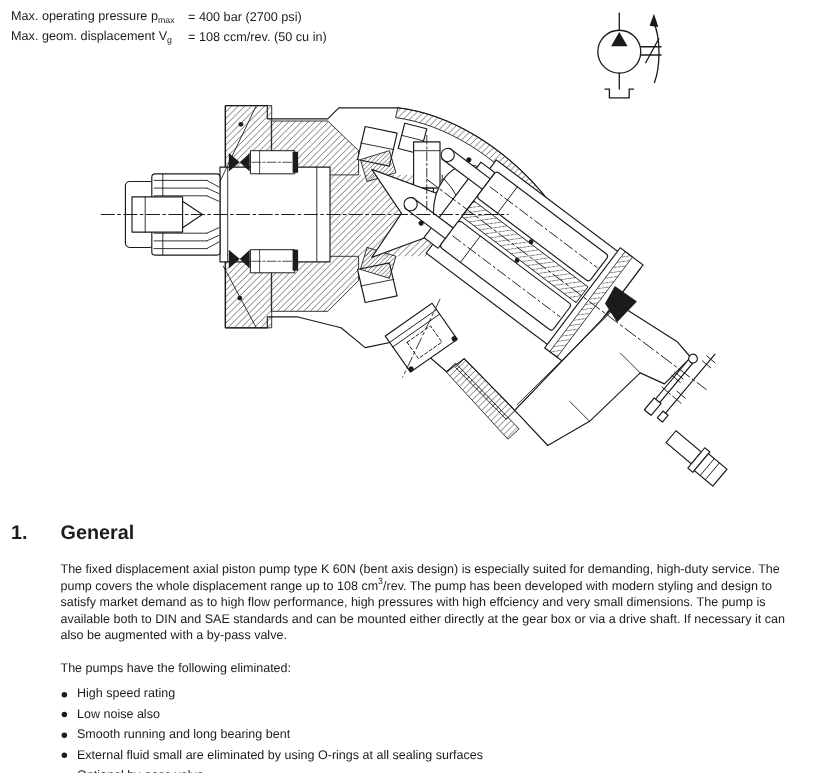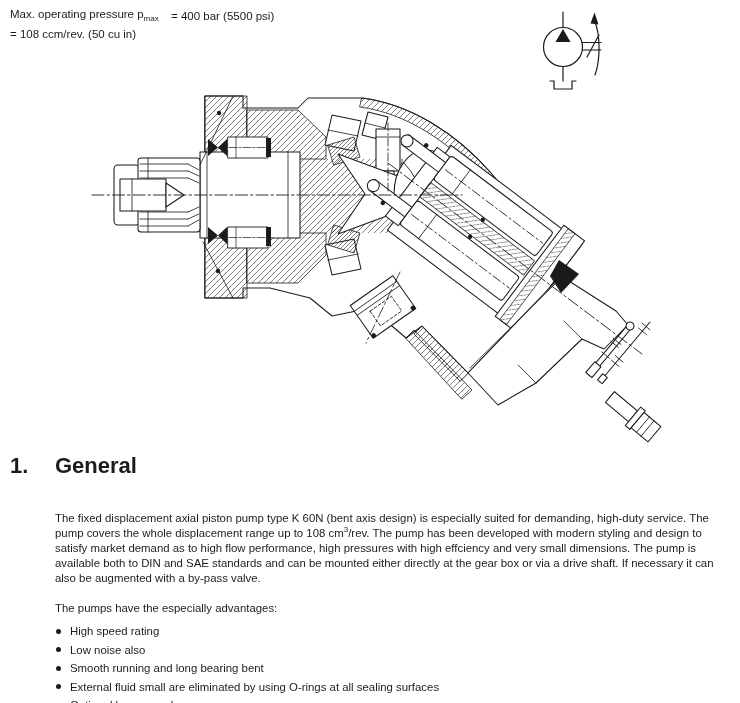--- a/index.html
+++ b/index.html
@@ -10,21 +10,21 @@
   
   .specs { position:absolute; left:10px; top:7px; font-size:11.5px; }
   .spec-row { display:flex; align-items:center; height:18px; }
   .spec-label { width:161px; white-space:nowrap; }
   .spec-label sub { font-size:8px; }
   .spec-value { white-space:nowrap; }
   
   .pump-symbol { position:absolute; left:533px; top:8px; }
   .drawing { position:absolute; left:70px; top:75px; }
   
-  .heading { position:absolute; left:10px; top:453px; font-size:22px; font-weight:bold; }
+  .heading { position:absolute; left:10px; top:474px; font-size:18px; font-weight:bold; }
   .heading .num { display:inline-block; width:45px; }
   
   .content { position:absolute; left:55px; top:511px; width:678px; font-size:11.4px; line-height:15px; }
   .content p { margin:0 0 15px 0; }
   .content p.intro { margin:0 0 8px 0; }
   .content sup { font-size:8px; line-height:0; }
   ul.adv { list-style:none; margin:0; padding:0; }
   ul.adv li { position:relative; padding-left:15px; margin-bottom:3.5px; }
   ul.adv li::before {
     content:""; position:absolute; left:1px; top:4.5px;
@@ -32,23 +32,24 @@
   }
 </style>
 </head>
 <body>
 
 <div class="page">
 
   <div class="specs">
     <div class="spec-row">
       <span class="spec-label"><span>Max. operating pressure p</span><sub>max</sub></span>
-      <span class="spec-value">= 400 bar (5500 psi)</span>
+      <span class="spec-value">= 400 bar (2700 psi)</span>
     </div>
     <div class="spec-row">
+      <span class="spec-label"><span>Max. geom. displacement V</span><sub>g</sub></span>
       <span class="spec-value">= 108 ccm/rev. (50 cu in)</span>
     </div>
   </div>
 
   <svg class="pump-symbol" width="115" height="95" viewBox="0 0 115 95">
     <g stroke="#1b1b1b" stroke-width="1.2" fill="none" stroke-linecap="round">
       <circle cx="30" cy="39" r="19.5"></circle>
       <line x1="30" y1="19.5" x2="30" y2="4"></line>
       <polygon points="30,21 22.5,34 37.5,34" fill="#1b1b1b" stroke="none"></polygon>
       <line x1="49.5" y1="34.5" x2="68" y2="34.5"></line>
@@ -216,21 +217,21 @@
       <circle cx="148" cy="196" r="2.2" fill="#1b1b1b" stroke="none"></circle>
     </g>
   </svg>
 
   <div class="heading">
     <span class="num">1.</span><span>General</span>
   </div>
 
   <div class="content">
     <p><span>The fixed displacement axial piston pump type K 60N (bent axis design) is especially suited for demanding, high-duty service. The pump covers the whole displacement range up to 108 cm</span><sup>3</sup><span>/rev. The pump has been developed with modern styling and design to satisfy market demand as to high flow performance, high pressures with high effciency and very small dimensions. The pump is available both to DIN and SAE standards and can be mounted either directly at the gear box or via a drive shaft. If necessary it can also be augmented with a by-pass valve.</span></p>
-    <p class="intro">The pumps have the especially advantages:</p>
+    <p class="intro">The pumps have the following eliminated:</p>
     <ul class="adv">
       <li>High speed rating</li>
       <li>Low noise also</li>
       <li>Smooth running and long bearing bent</li>
       <li>External fluid small are eliminated by using O-rings at all sealing surfaces</li>
       <li>Optional by-pass valve</li>
     </ul>
   </div>
 
 </div>

